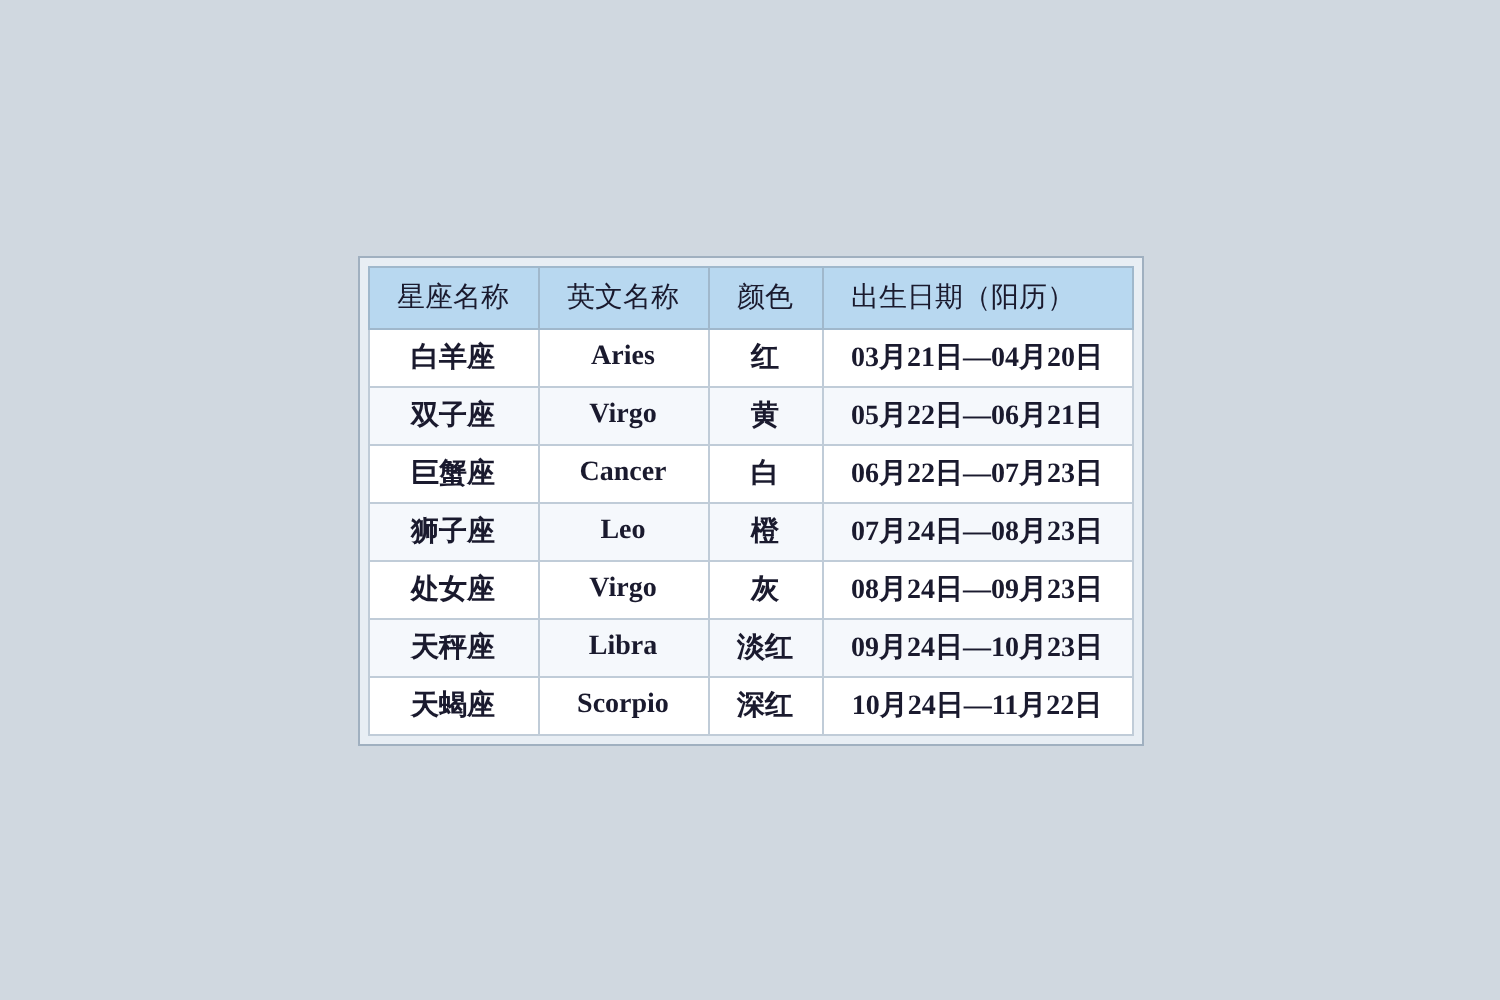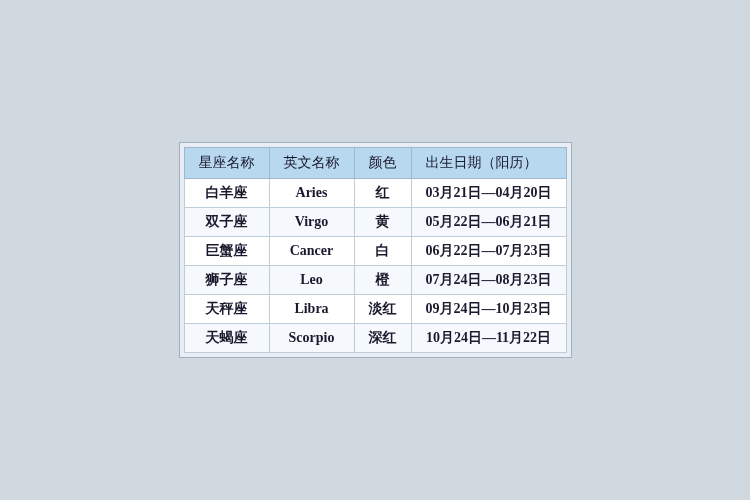--- a/index.html
+++ b/index.html
@@ -80,20 +80,26 @@
           <td>白</td>
           <td>06月22日—07月23日</td>
         </tr>
         <tr>
           <td>狮子座</td>
           <td>Leo</td>
           <td>橙</td>
           <td>07月24日—08月23日</td>
         </tr>
         <tr>
+          <td>处女座</td>
+          <td>Virgo</td>
+          <td>灰</td>
+          <td>08月24日—09月23日</td>
+        </tr>
+        <tr>
           <td>天秤座</td>
           <td>Libra</td>
           <td>淡红</td>
           <td>09月24日—10月23日</td>
         </tr>
         <tr>
           <td>天蝎座</td>
           <td>Scorpio</td>
           <td>深红</td>
           <td>10月24日—11月22日</td>

